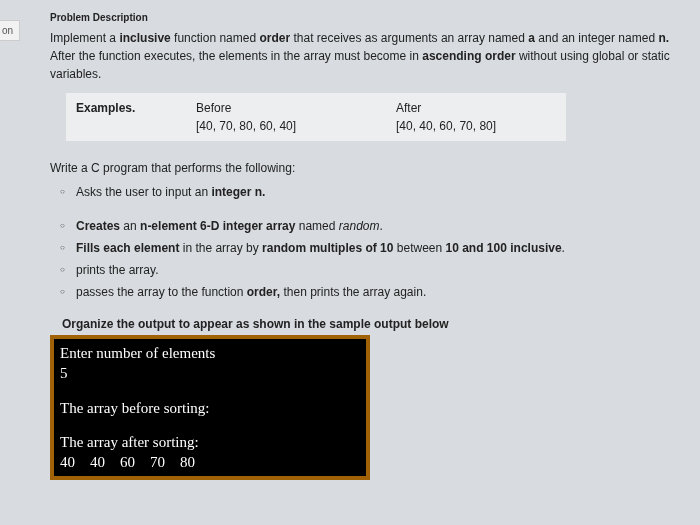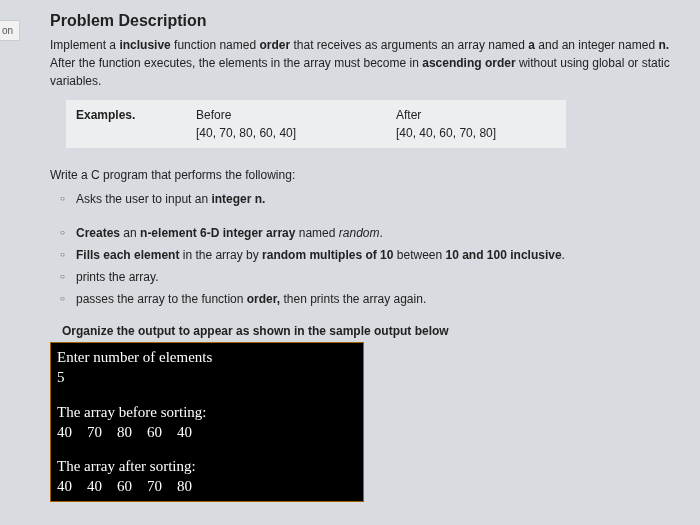--- a/index.html
+++ b/index.html
@@ -24,21 +24,21 @@
     color: #555;
     border: 1px solid #ccc;
     border-left: none;
   }
   .page {
     margin-left: 40px;
     padding: 12px 20px 0 10px;
   }
   .heading {
     font-weight: bold;
-    font-size: 16px;
+    font-size: 10px;
     margin-bottom: 6px;
   }
   .para {
     font-size: 12px;
     line-height: 1.5;
     margin-bottom: 6px;
   }
   .example-box {
     background: #eceef0;
     padding: 8px 10px;
@@ -78,21 +78,21 @@
     font-size: 12px;
     margin: 8px 0 4px 12px;
   }
   .terminal {
     background: #000;
     color: #fff;
     font-family: "Times New Roman", serif;
     font-size: 15px;
     padding: 4px 6px;
     width: 300px;
-    border: 1px solid #a16207;
+    border: 4px solid #a16207;
     line-height: 1.35;
   }
   .terminal .row { white-space: pre; }
   .gap { height: 14px; }
 </style>
 </head>
 <body>
 
 <div class="sidetag">on</div>
 
@@ -137,19 +137,18 @@
     </li>
   </ul>
 
   <div class="subhead">Organize the output to appear as shown in the sample output below</div>
 
   <div class="terminal">
     <div class="row">Enter number of elements</div>
     <div class="row">5</div>
     <div class="gap"></div>
     <div class="row">The array before sorting:</div>
-    <div class="row">40    70    80    60    40</div>
     <div class="gap"></div>
     <div class="row">The array after sorting:</div>
     <div class="row">40    40    60    70    80</div>
   </div>
 
 </div>
 
 </body></html>

